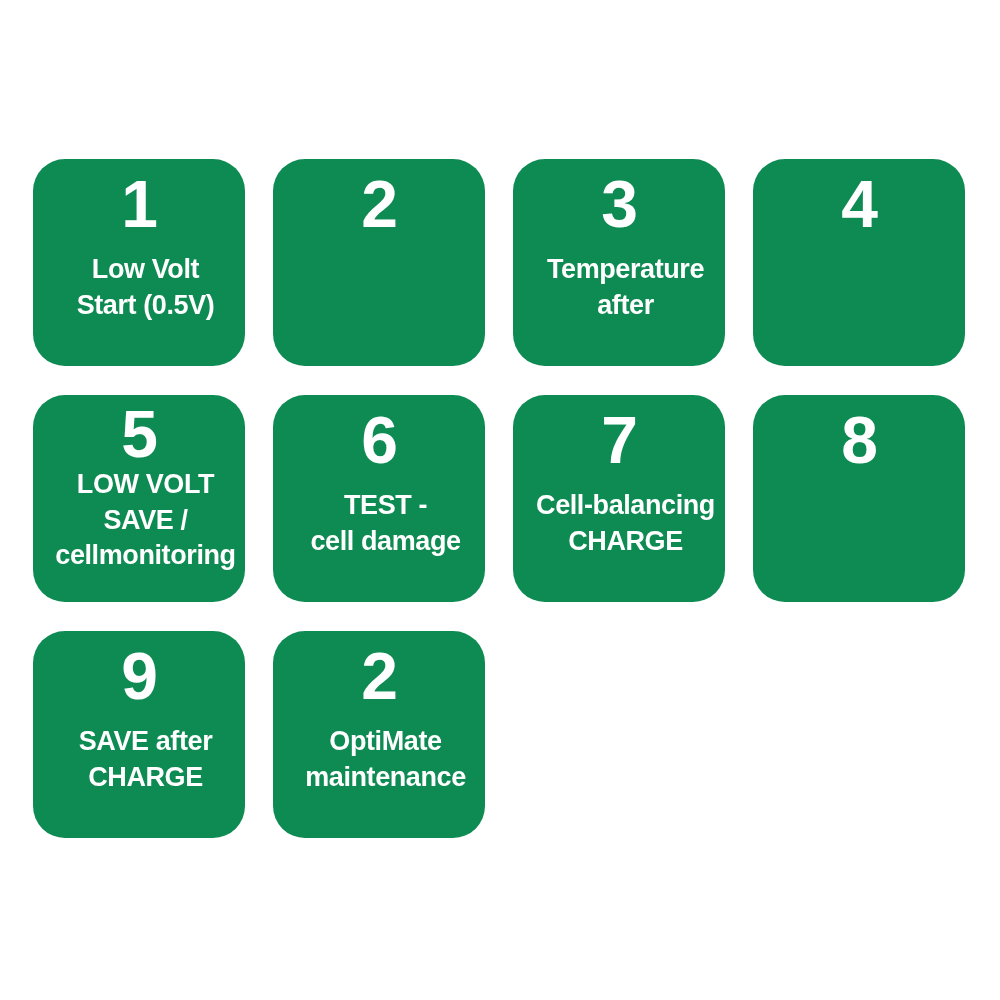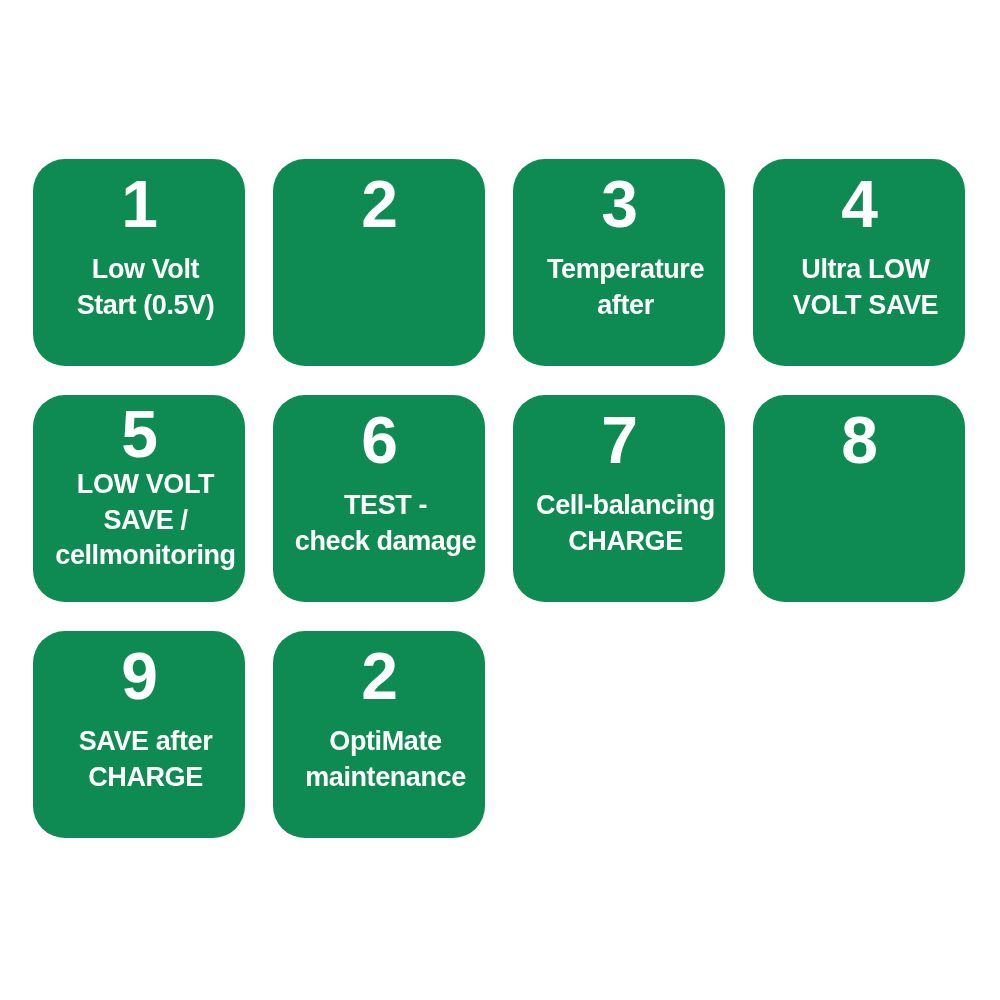--- a/index.html
+++ b/index.html
@@ -73,35 +73,33 @@
   </div>
 
   <div class="card">
     <div class="num">3</div>
     <div class="label">Temperature
 after</div>
   </div>
 
   <div class="card">
     <div class="num">4</div>
-    <div class="label">Ultra LOW
-VOLT SAVE</div>
   </div>
 
   <div class="card">
     <div class="num">5</div>
     <div class="label">LOW VOLT
 SAVE /
 cellmonitoring</div>
   </div>
 
   <div class="card">
     <div class="num">6</div>
     <div class="label">TEST -
-check damage</div>
+cell damage</div>
   </div>
 
   <div class="card">
     <div class="num">7</div>
     <div class="label">Cell-balancing
 CHARGE</div>
   </div>
 
   <div class="card">
     <div class="num">8</div>

